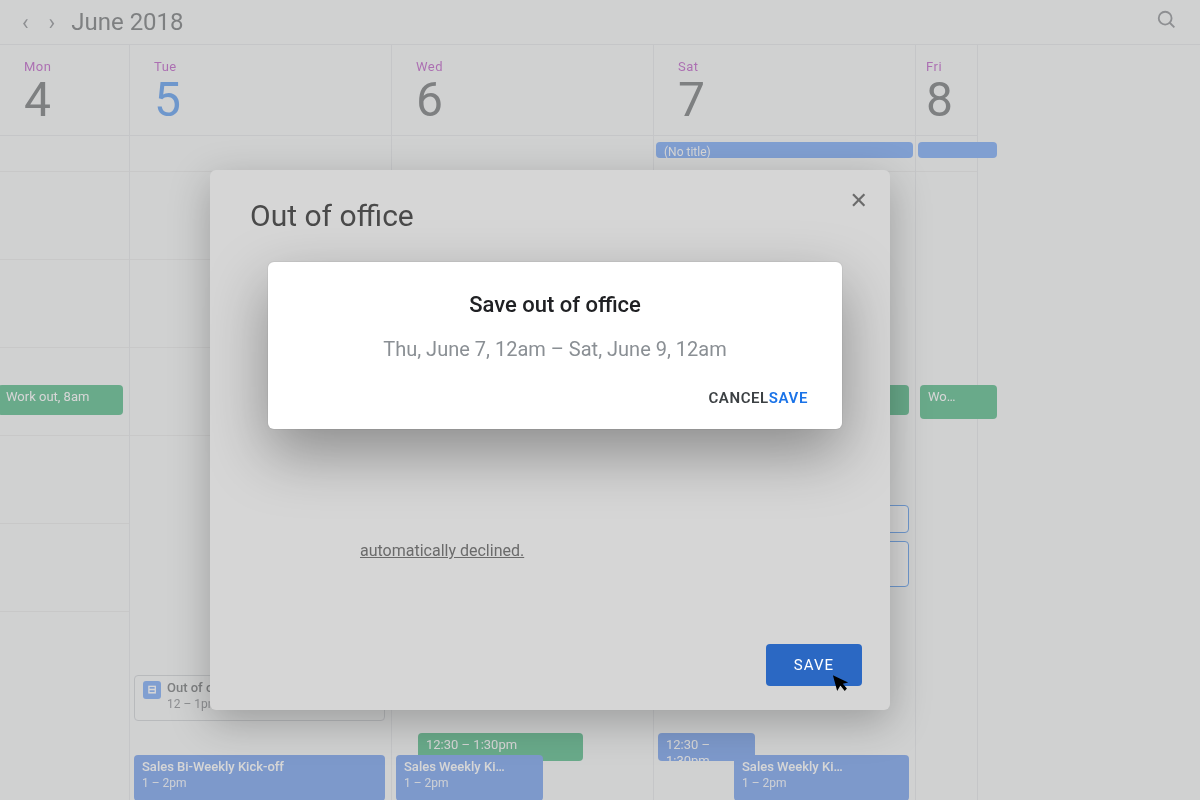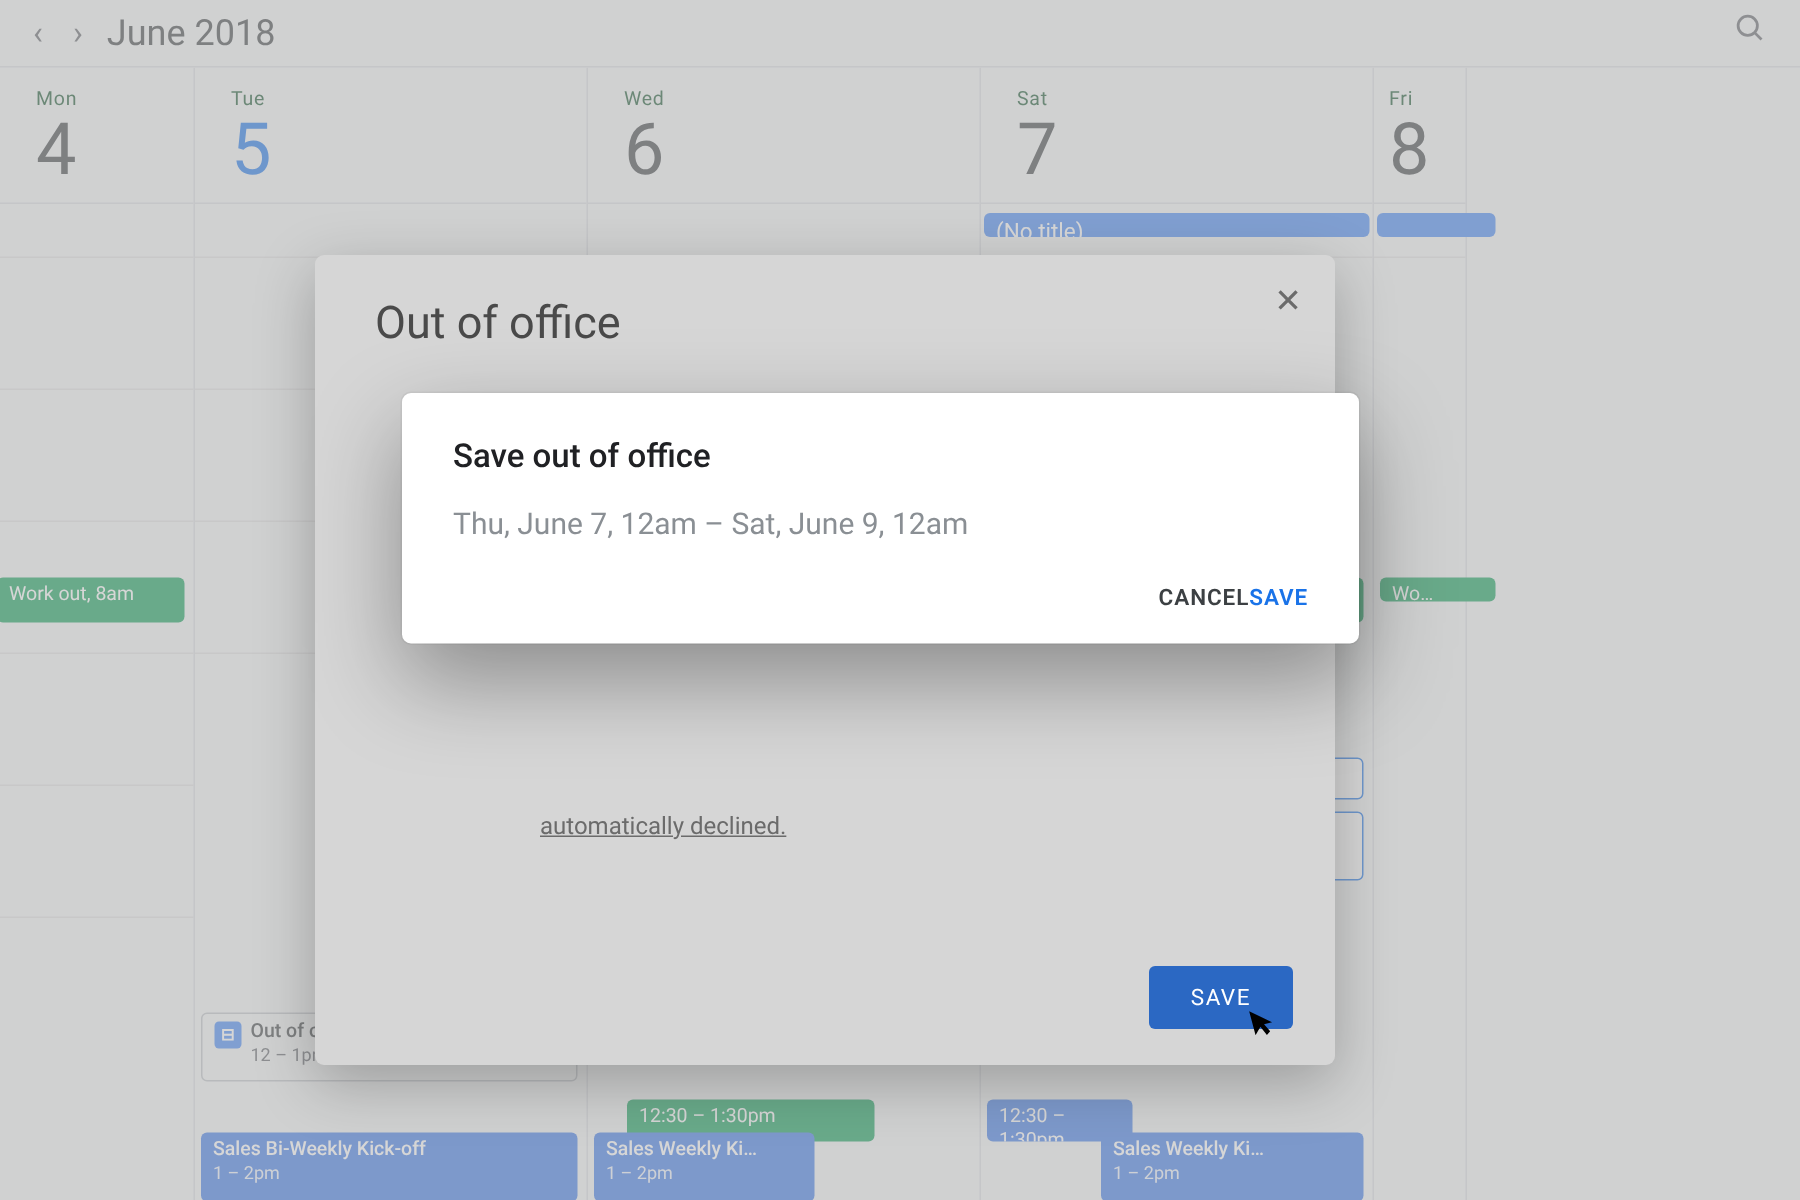--- a/index.html
+++ b/index.html
@@ -32,28 +32,28 @@
     height: 760px;
     overflow: hidden;
   }
   .day-col {
     flex: 0 0 262px;
     border-right: 1px solid #dadce0;
     position: relative;
   }
   .day-col:first-child { flex: 0 0 130px; }
   .day-head { padding: 14px 24px 8px 24px; border-bottom: 1px solid #dadce0; }
-  .day-label { font-size: 13px; color: #14532d; letter-spacing: .5px; }
+  .day-label { font-size: 13px; color: #a21caf; letter-spacing: .5px; }
   .day-num { font-size: 48px; color: #3c4043; font-weight: 400; line-height: 1.1; }
   .day-num.today { color: #1a73e8; }
   
   .allday-row { height: 36px; border-bottom: 1px solid #e0e0e0; position: relative; }
   .allday-event {
     position: absolute; left: 2px; right: 2px; top: 6px; height: 16px;
-    border-radius: 4px; padding: 3px 8px; font-size: 15px; color: #fff;
+    border-radius: 4px; padding: 3px 8px; font-size: 12px; color: #fff;
     white-space: nowrap; overflow: hidden;
   }
   .bg-blue { background: #4285f4; }
   
   .hour-cell { height: 88px; border-bottom: 1px solid #e0e0e0; }
   
   .event-chip {
     position: absolute;
     left: 4px; right: 6px;
     border-radius: 4px;
@@ -98,25 +98,26 @@
   }
   .cursor {
     position: absolute; right: 36px; bottom: 12px;
     font-size: 22px; transform: rotate(-15deg);
   }
   
   
   .front-modal {
     position: absolute;
     left: 268px; top: 262px;
-    width: 638px;
+    width: 574px;
     background: #fff;
     border-radius: 6px;
     box-shadow: 0 24px 60px rgba(0,0,0,0.35), 0 0 0 1px rgba(0,0,0,0.04);
     padding: 30px 34px 22px 34px;
+    text-align: center;
   }
   .fm-title { font-size: 22px; color: #202124; font-weight: 500; margin-bottom: 20px; }
   .fm-range { font-size: 20px; color: #8a8f94; font-weight: 400; margin-bottom: 28px; margin-top: 18px; }
   .fm-warn { display: flex; gap: 18px; align-items: flex-start; margin-bottom: 34px; }
   .warn-icon { width: 22px; height: 22px; flex: none; }
   .fm-warn-text { font-size: 16px; color: #3c4043; line-height: 1.45; max-width: 420px; }
   .fm-actions { display: flex; justify-content: flex-end; align-items: center; }
   .btn-flat { font-size: 15px; font-weight: 600; letter-spacing: .6px; cursor: pointer; }
   .btn-cancel { color: #3c4043; }
   .btn-save { color: #1a73e8; }
@@ -211,21 +212,21 @@
     </div>
 
     <div class="day-col" style="flex:0 0 60px">
       <div class="day-head" style="padding-left:10px">
         <div class="day-label">Fri</div>
         <div class="day-num">8</div>
       </div>
       <div class="allday-row">
         <div class="allday-event bg-blue" style="left:2px;right:-20px"></div>
       </div>
-      <div class="event-chip ev-green" style="top:340px;height:16px;right:-20px">Wo…</div>
+      <div class="event-chip ev-green" style="top:340px;height:34px;right:-20px">Wo…</div>
     </div>
   </div>
 </div>
 
 <div class="app-overlay"></div>
 
 <div class="back-modal">
   <div class="bm-header">
     <span>Out of office</span>
     <span class="bm-close">✕</span>

